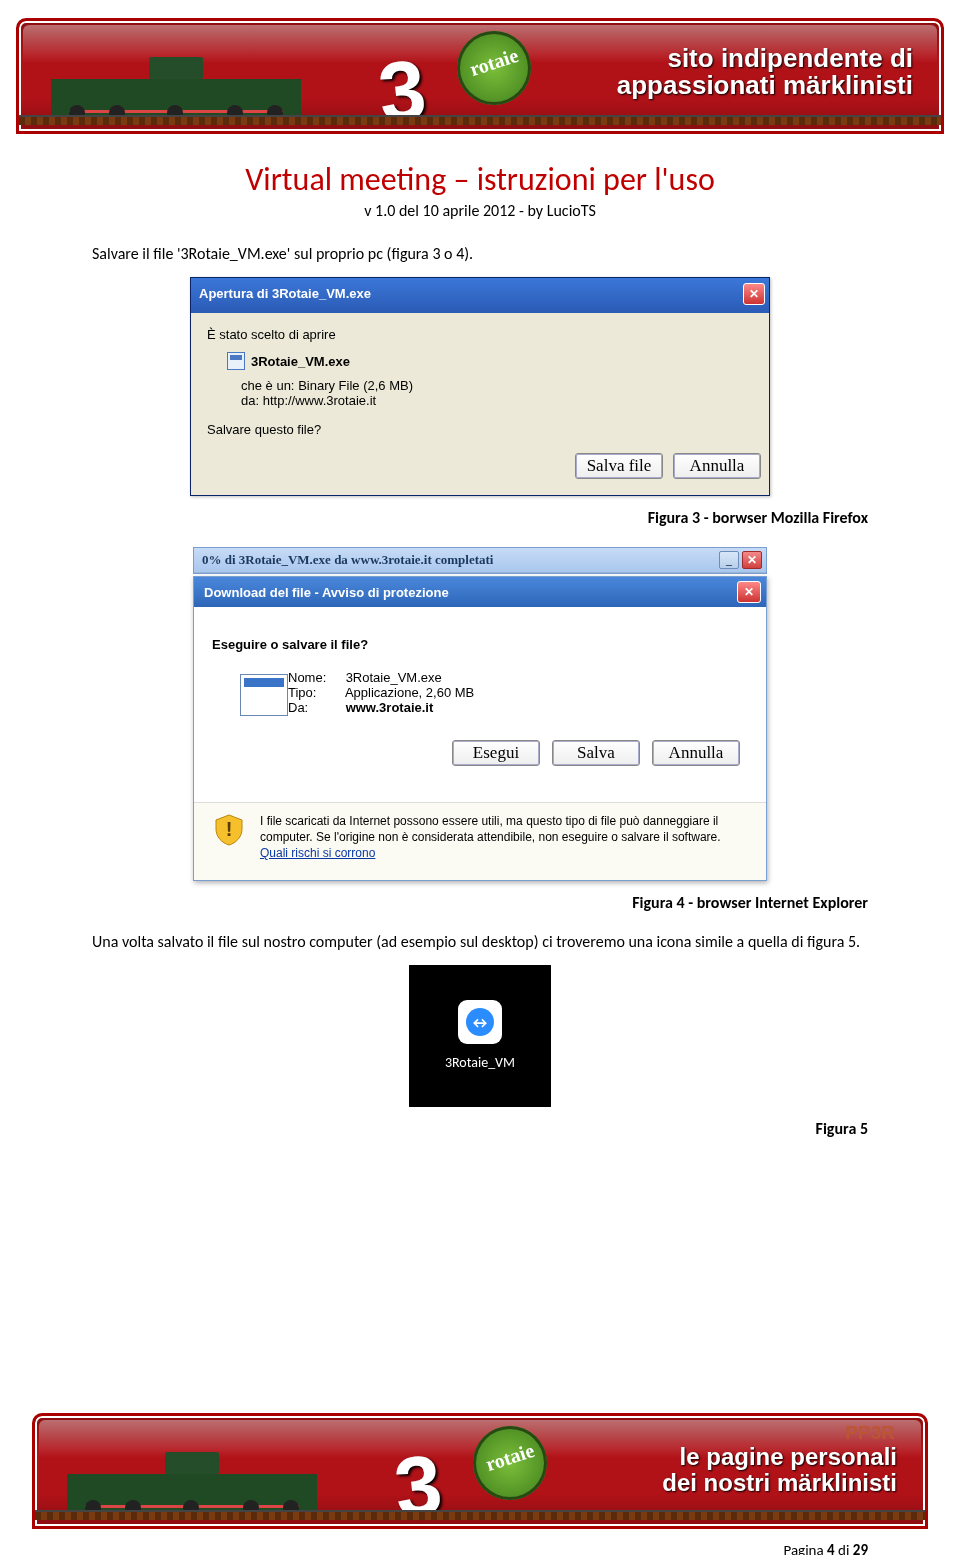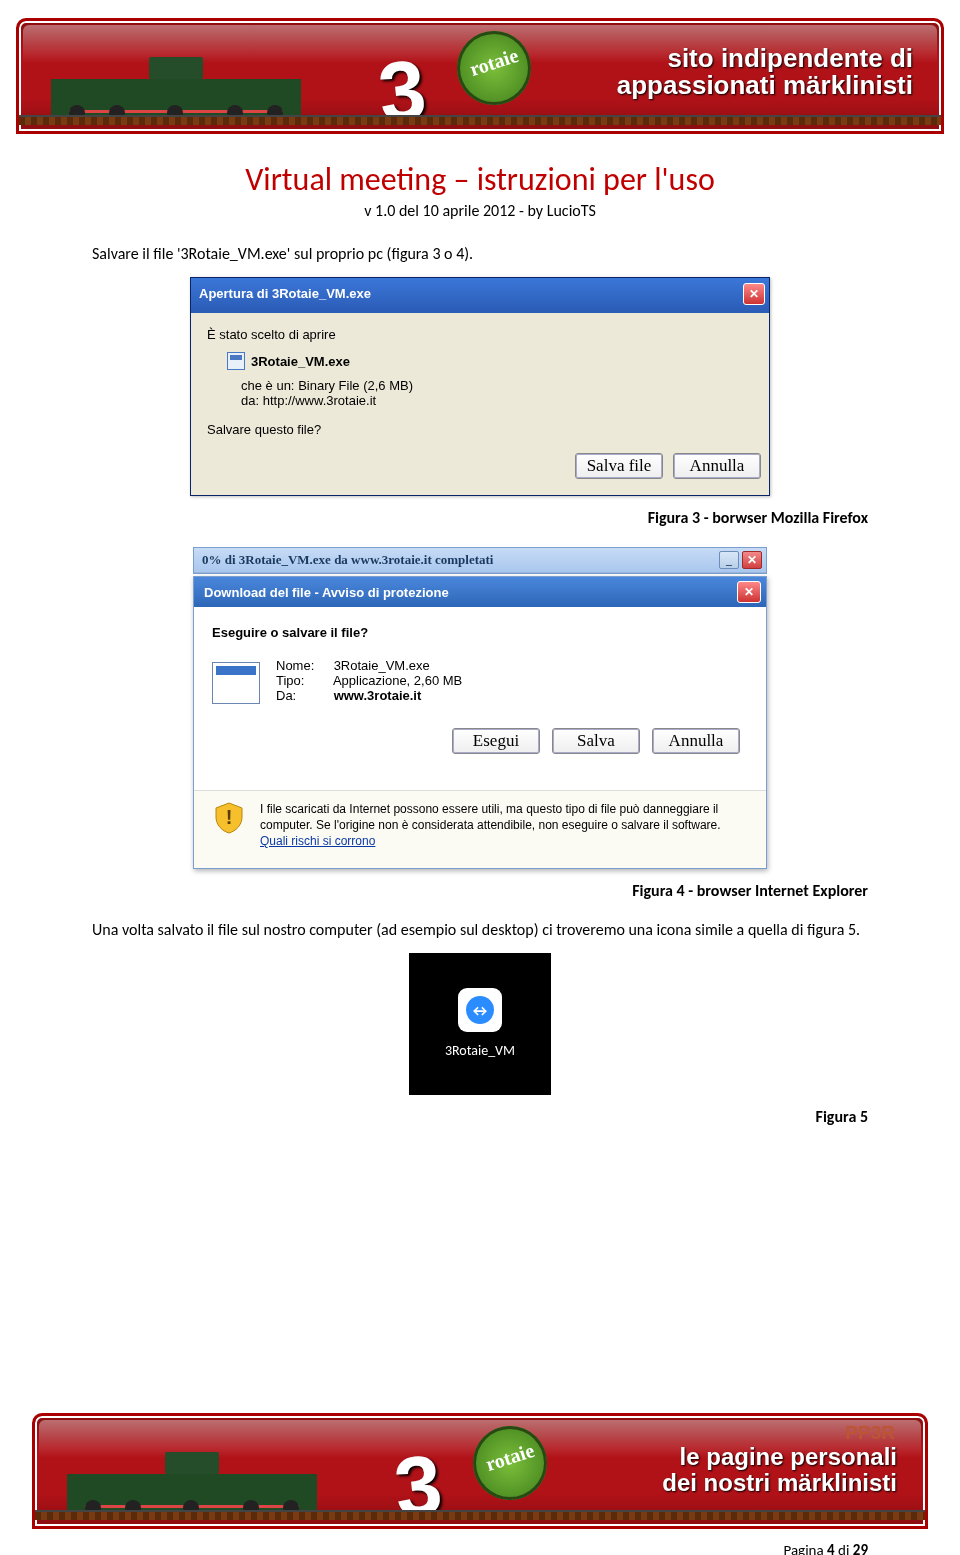--- a/index.html
+++ b/index.html
@@ -44,22 +44,22 @@
 .caption{text-align:right;font-weight:700;font-size:16px;margin:12px 0 20px 0}
 .ie-prog{width:572px;border:1px solid #7a9ecf;background:#22c55e;font-family:Tahoma;font-size:13px;margin:0 auto 2px auto}
 .ie-prog .bar{height:24px;background:linear-gradient(#c7dbf5,#a9c7ee);display:flex;align-items:center;justify-content:space-between;padding:0 4px 0 8px;color:#1a395f;font-weight:700;border-bottom:1px solid #9ab6da}
 .ie-prog .ctl{display:flex;gap:3px}
 .ie-prog .cb{width:18px;height:16px;border:1px solid #6e8cb8;background:linear-gradient(#d9e7f8,#b8cfe9);display:flex;align-items:center;justify-content:center;font-size:12px;color:#2a4a78;border-radius:2px}
 .ie-prog .cb.red{background:linear-gradient(#f28a8a,#d14040);color:#fff;font-weight:700;border-color:#a02a2a}
 .ie-dialog{width:572px;background:#fff;border:1px solid #7a9ecf;font-family:Tahoma,Arial,sans-serif;font-size:13px;box-shadow:1px 2px 5px rgba(0,0,0,.3);margin:0 auto}
 .ie-title{height:30px;background:linear-gradient(#4a87db,#2d66b8);color:#fff;font-weight:700;display:flex;align-items:center;justify-content:space-between;padding:0 5px 0 10px}
 .ie-title .xp-close{width:22px;height:20px}
 .ie-body{padding:18px 18px 18px 18px;background:#fff}
-.ie-q{font-weight:700;margin:0 0 18px 0}
-.ie-row{display:flex;gap:16px;margin-left:0}
+.ie-q{font-weight:700;margin:12px 0 18px 0}
+.ie-row{display:flex;margin-left:28px}
 .win-ico{width:46px;height:40px;border:1px solid #6a87b3;background:#fff;position:relative;margin-top:4px}
 .win-ico::before{content:"";position:absolute;left:3px;right:3px;top:3px;height:9px;background:#3a74c9}
 .kv{font-size:13px}
 .kv .k{display:inline-block;width:54px}
 .ie-btns{display:flex;justify-content:flex-end;gap:12px;margin:24px 8px 18px 0}
 .ie-warn{display:flex;gap:14px;background:#fff;padding:10px 18px 18px 18px;border-top:1px solid #ddd;background:#fbfbf4}
 .shield{width:34px;height:34px;position:relative;flex-shrink:0}
 .shield svg{width:34px;height:34px}
 .ie-warn .wt{font-size:12px;line-height:1.35}
 .ie-warn a{color:#0a39a6;text-decoration:underline}

